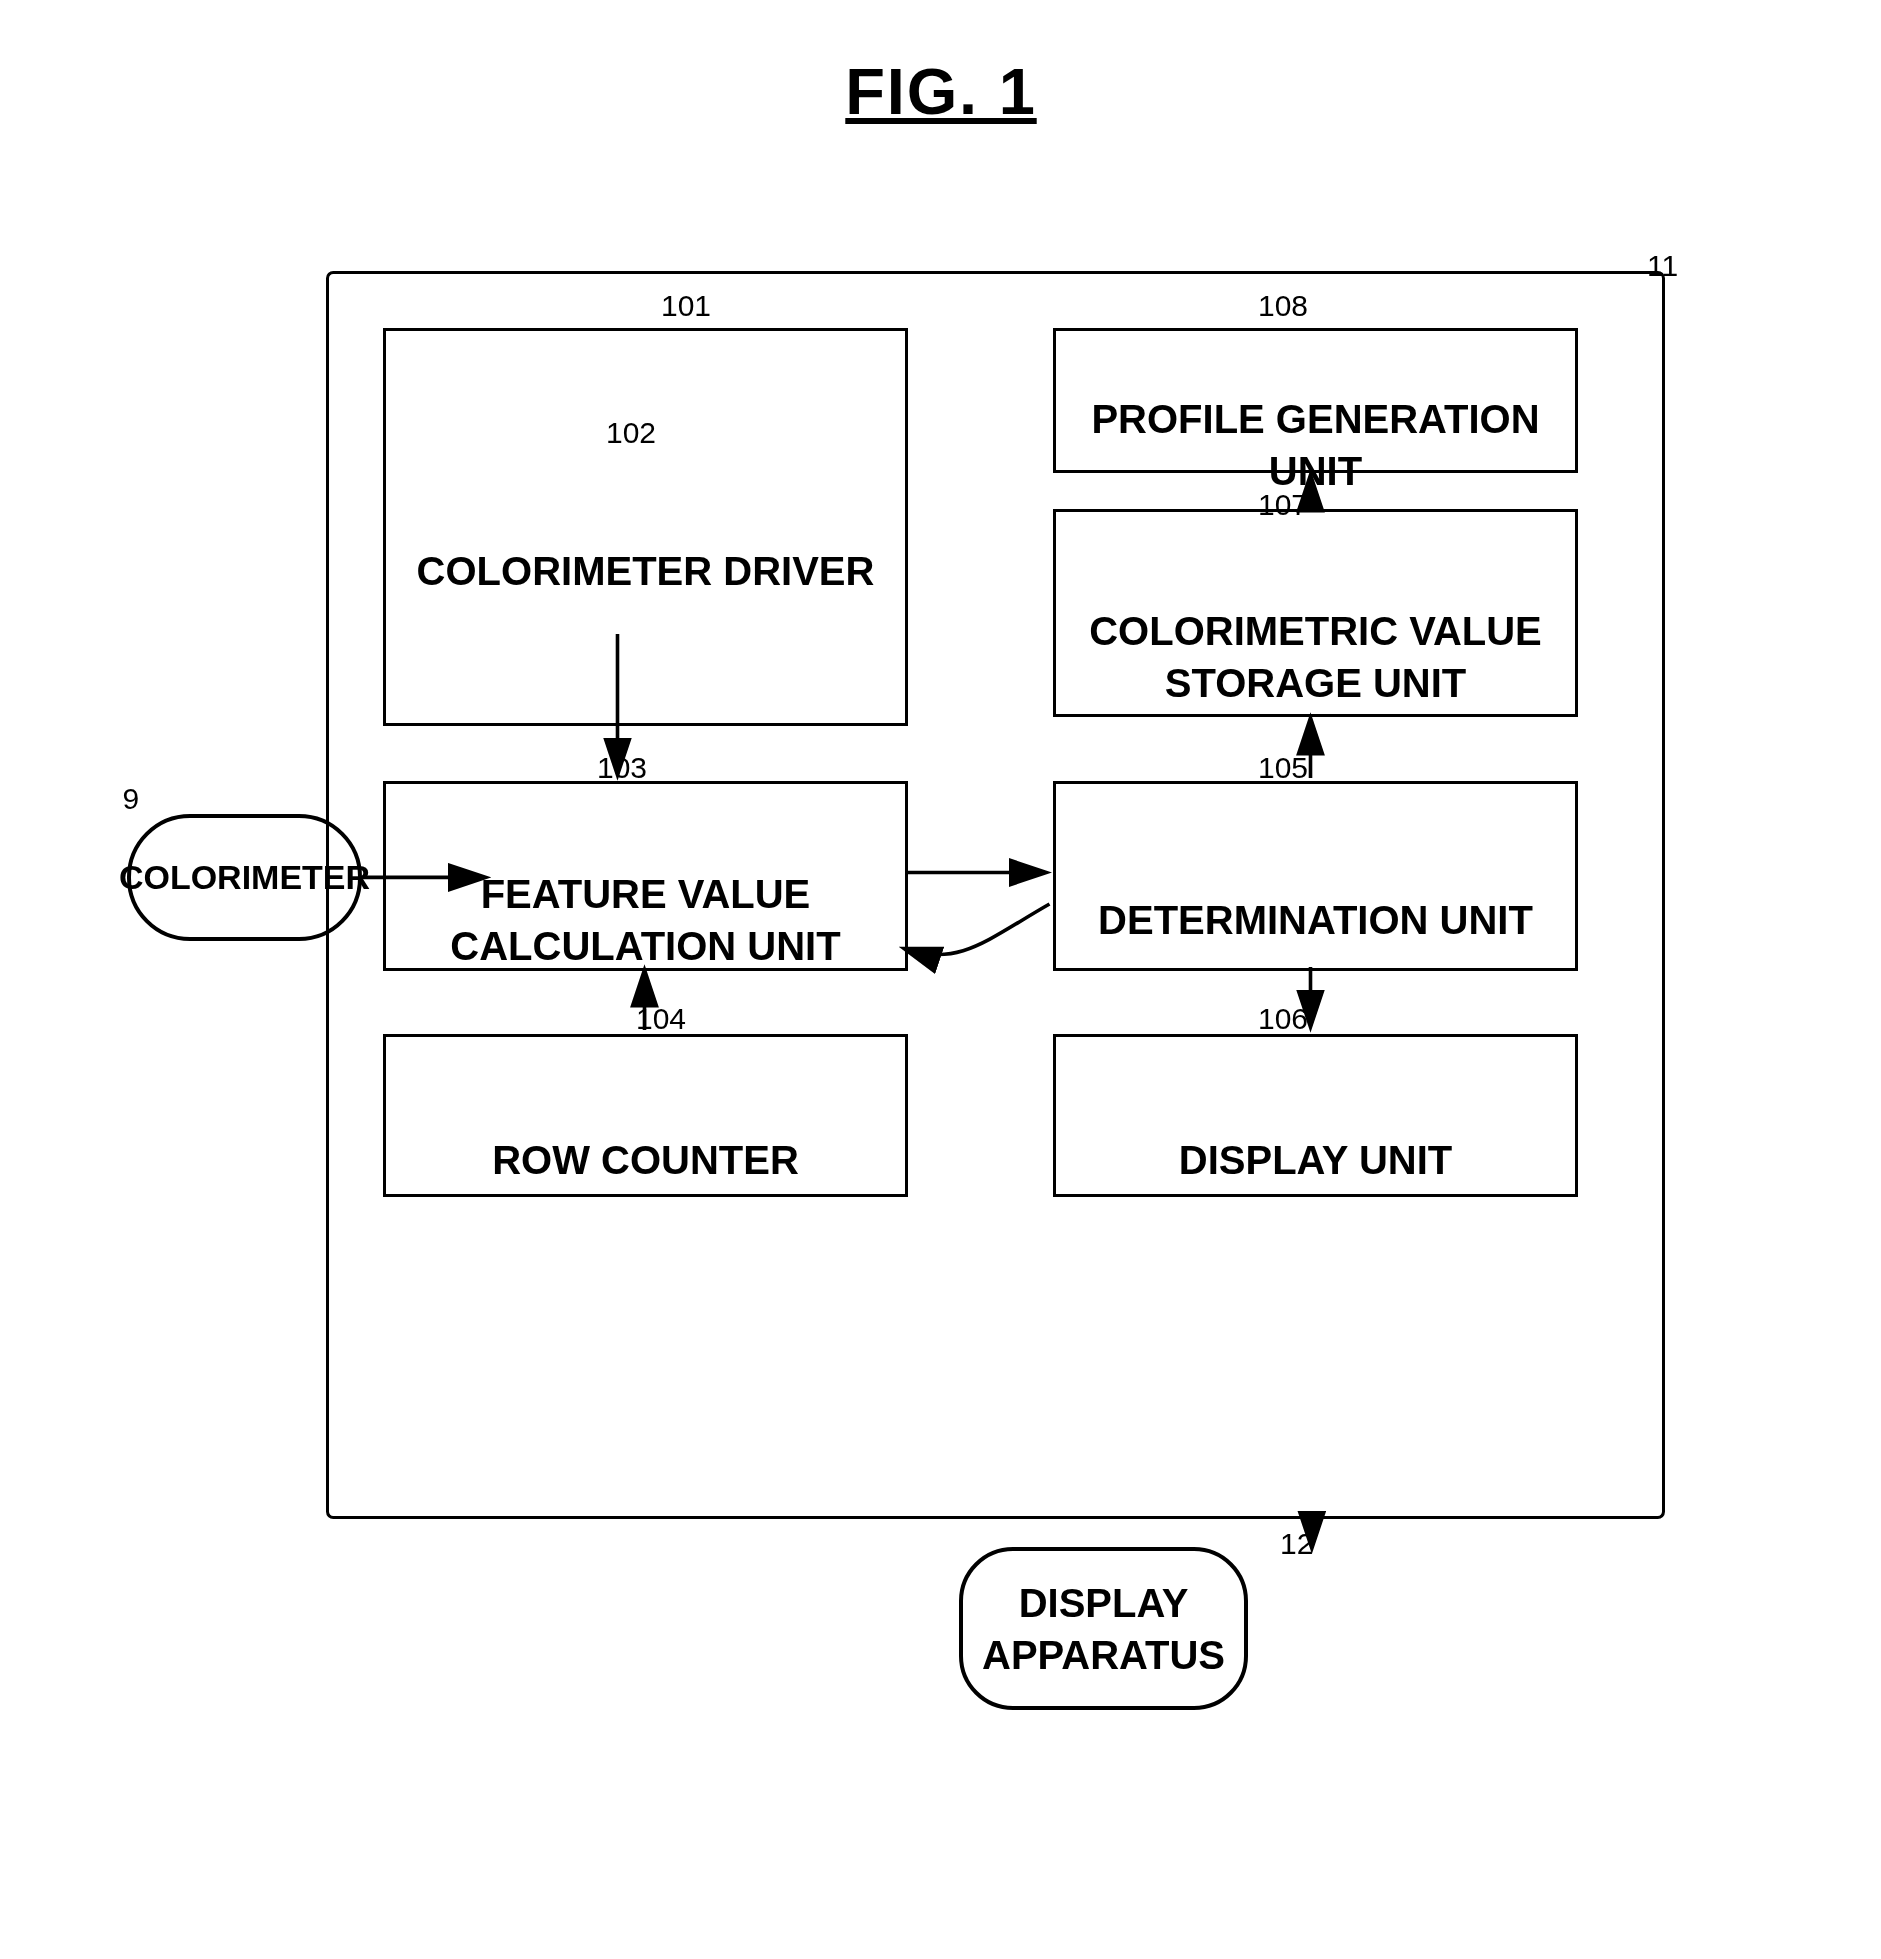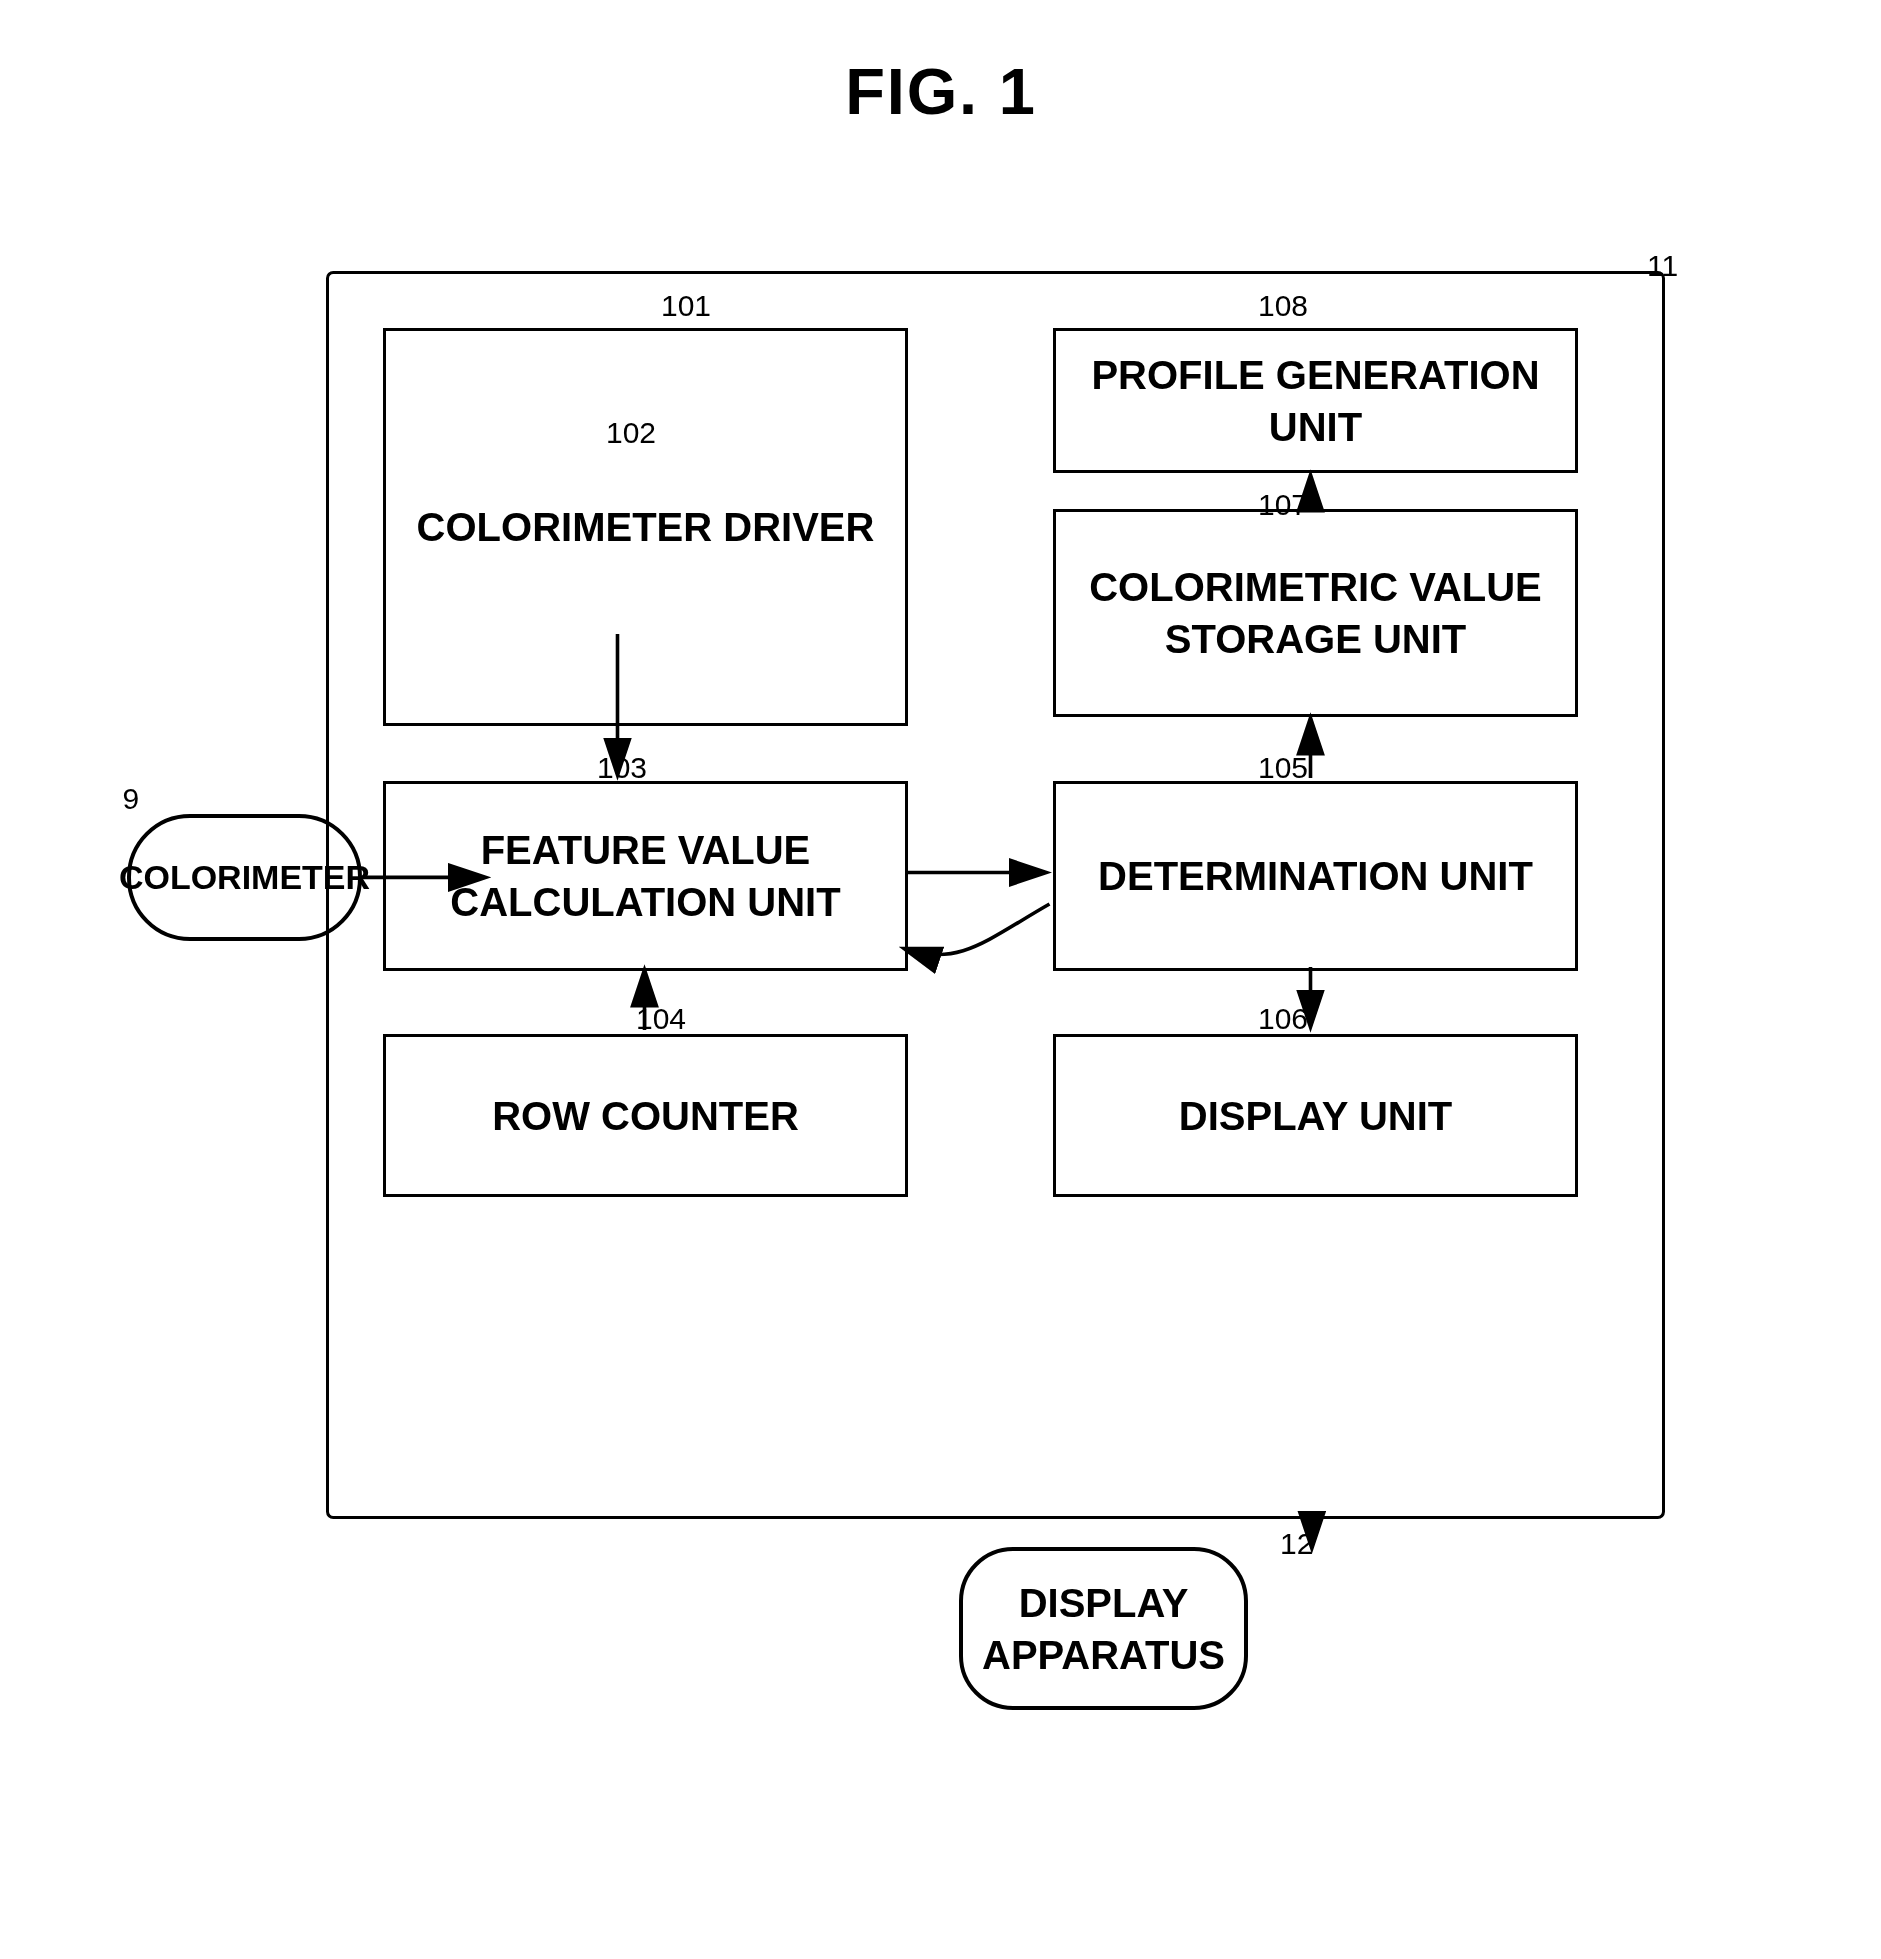--- a/index.html
+++ b/index.html
@@ -11,20 +11,21 @@
       position: relative;
       overflow: hidden;
     }
 
     .fig-title {
       text-align: center;
       font-size: 65px;
       font-weight: bold;
       padding-top: 54px;
       letter-spacing: 1.8px;
+      text-decoration: underline;
     }
 
     .diagram-container {
       position: absolute;
       top: 199px;
       left: 145px;
       width: 1592px;
       height: 1592px;
     }
 
@@ -125,20 +126,21 @@
       width: 100%;
       height: 100%;
       display: flex;
       align-items: center;
       justify-content: center;
       text-align: center;
       font-size: 40px;
       font-weight: bold;
       line-height: 1.3;
       padding: 9px;
+      margin-top: 44px;
     }
 
     
     .colorimeter-box {
       position: absolute;
       top: 633px;
       left: -271px;
       width: 235px;
       height: 127px;
       border: 4.5px solid #000;

